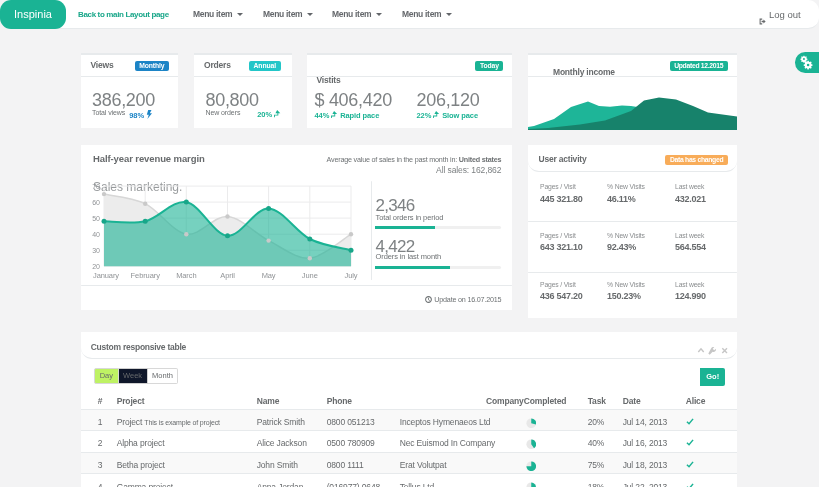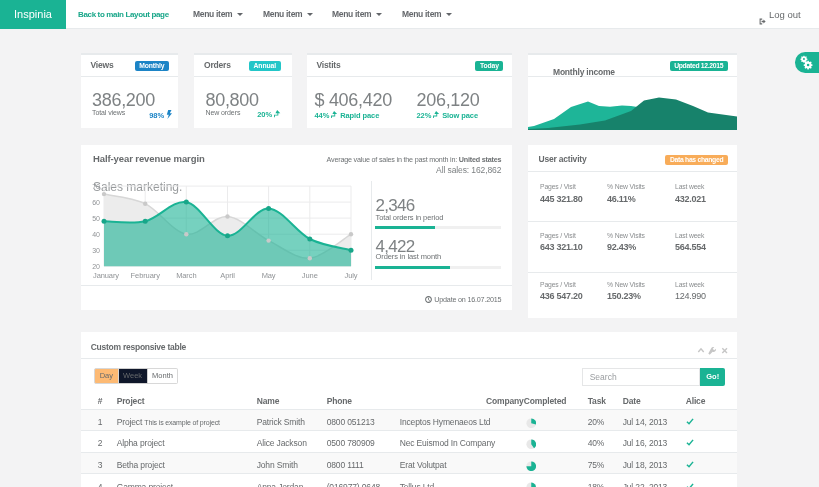--- a/index.html
+++ b/index.html
@@ -1,18 +1,18 @@
 <!DOCTYPE html>
 <html><head>
 <meta charset="utf-8">
 <style>
 * { margin:0; padding:0; box-sizing:border-box; }
 html,body { width:819px; height:487px; overflow:hidden; }
 body { background:#f3f3f4; font-family:"Liberation Sans", sans-serif; color:#676a6c; position:relative; }
-.abs { position:absolute; }
+.abs { position:absolute;border-radius:11px; }
 .panel { position:absolute; background:#fff; }
 .badge { position:absolute; color:#fff; font-size:6.8px; font-weight:bold; border-radius:2px; line-height:1; padding:2px 4.5px 1.5px; letter-spacing:-0.1px; }
 .teal { background:#1ab394; }
 .blue { background:#1c84c6; }
 .orange { background:#f8ac59; }
 .btitle { border-top:2px solid #e7eaec; border-bottom:1px solid #e7eaec; position:absolute; left:0; right:0; top:0; background:#fff; }
 .ctitle { font-size:8.5px; font-weight:bold; color:#676a6c; position:absolute; letter-spacing:-0.2px; }
 .bignum { font-size:18px; color:#7e8284; position:absolute; letter-spacing:-0.3px; line-height:1; }
 .small-lbl { font-size:7px; color:#6d7173; position:absolute; letter-spacing:-0.1px; }
 .stat-pct { font-size:7.5px; font-weight:bold; position:absolute; letter-spacing:-0.1px; }
@@ -50,39 +50,39 @@
 </g>
 </svg>
 </div>
 
 <div class="panel" style="left:80.5px;top:52.5px;width:97.5px;height:75.5px;">
   <div class="btitle" style="height:24px;"></div>
   <div class="ctitle" style="left:10px;top:7px;">Views</div>
   <div class="badge blue" style="right:9px;top:8.5px;">Monthly</div>
   <div class="bignum" style="left:11.5px;top:38px;">386,200</div>
   <div class="small-lbl" style="left:11.5px;top:56px;">Total views</div>
-  <div class="stat-pct" style="right:6px;top:57px;color:#1c84c6;margin-left:19px;">98% <svg width="6" height="9" viewBox="0 0 6 9" style="vertical-align:-1px;">
+  <div class="stat-pct" style="right:26px;top:57px;color:#1c84c6;margin-left:19px;">98% <svg width="6" height="9" viewBox="0 0 6 9" style="vertical-align:-1px;">
         <path d="M2.2 0 H5.5 L3.8 3.2 H6 L1.4 9 L2.8 4.8 H0.8 Z" fill="#1c84c6"></path>
       </svg></div>
 </div>
 
 <div class="panel" style="left:194px;top:52.5px;width:98px;height:75.5px;">
   <div class="btitle" style="height:24px;"></div>
   <div class="ctitle" style="left:10px;top:7px;">Orders</div>
   <div class="badge" style="right:11.5px;top:8.5px;background:#23c6c8;">Annual</div>
   <div class="bignum" style="left:11.5px;top:38px;">80,800</div>
   <div class="small-lbl" style="left:11.5px;top:56px;">New orders</div>
   <div class="stat-pct" style="right:10px;top:57px;color:#1ab394;">20% <svg width="8" height="8" viewBox="0 0 8 8" style="vertical-align:-1px;">
         <path d="M3.5 0 L7 3.5 H4.8 V6.2 H1 V8 H0 V5.2 H3.8 V3.5 H1.6 Z" fill="#1ab394" transform="scale(0.9)"></path>
       </svg></div>
 </div>
 
 <div class="panel" style="left:306.5px;top:52.5px;width:205.9px;height:75.5px;">
   <div class="btitle" style="height:24px;"></div>
-  <div class="ctitle" style="left:10px;top:7px;">Vistits</div>
+  <div class="ctitle" style="left:10px;top:22px;">Vistits</div>
   <div class="badge teal" style="right:9px;top:8.5px;">Today</div>
   <div class="bignum" style="left:8px;top:38px;">$ 406,420</div>
   <div class="bignum" style="left:110px;top:38px;">206,120</div>
   <div class="stat-pct" style="left:8px;top:58px;color:#1ab394;">44% <svg width="7" height="7" viewBox="0 0 8 8" style="vertical-align:0px;">
         <path d="M3.5 0 L7 3.5 H4.8 V6.2 H1 V8 H0 V5.2 H3.8 V3.5 H1.6 Z" fill="#1ab394"></path>
       </svg> Rapid pace</div>
   <div class="stat-pct" style="left:110px;top:58px;color:#1ab394;">22% <svg width="7" height="7" viewBox="0 0 8 8" style="vertical-align:0px;">
         <path d="M3.5 0 L7 3.5 H4.8 V6.2 H1 V8 H0 V5.2 H3.8 V3.5 H1.6 Z" fill="#1ab394"></path>
       </svg> Slow pace</div>
 </div>
@@ -198,42 +198,41 @@
   <div class="abs" style="left:79px;top:97px;font-size:9px;font-weight:bold;letter-spacing:-0.25px;">92.43%</div>
   <div class="abs" style="left:147px;top:86.3px;font-size:6.8px;color:#8a8d8f;letter-spacing:-0.15px;">Last week</div>
   <div class="abs" style="left:147px;top:97px;font-size:9px;font-weight:bold;letter-spacing:-0.25px;">564.554</div>
   <div class="abs" style="left:0;right:0;top:126.3px;border-top:1px solid #e7eaec;"></div>
 
   <div class="abs" style="left:12px;top:135.2px;font-size:6.8px;color:#8a8d8f;letter-spacing:-0.15px;">Pages / Visit</div>
   <div class="abs" style="left:12px;top:145.2px;font-size:9px;font-weight:bold;letter-spacing:-0.25px;">436 547.20</div>
   <div class="abs" style="left:79px;top:135.2px;font-size:6.8px;color:#8a8d8f;letter-spacing:-0.15px;">% New Visits</div>
   <div class="abs" style="left:79px;top:145.2px;font-size:9px;font-weight:bold;letter-spacing:-0.25px;">150.23%</div>
   <div class="abs" style="left:147px;top:135.2px;font-size:6.8px;color:#8a8d8f;letter-spacing:-0.15px;">Last week</div>
-  <div class="abs" style="left:147px;top:145.2px;font-size:9px;font-weight:normal;letter-spacing:-0.25px;">124.990</div>
+  <div class="abs" style="left:147px;top:145.2px;font-size:9px;font-weight:bold;letter-spacing:-0.25px;">124.990</div>
 </div>
 
 <div class="panel" style="left:80.7px;top:331.5px;width:656.1px;height:155.5px;">
   <div class="abs" style="left:0;right:0;top:0;height:27.5px;border-bottom:1px solid #e7eaec;"></div>
   <div class="ctitle" style="left:10px;top:10.5px;font-size:8.5px;letter-spacing:-0.25px;">Custom responsive table</div>
 
   <svg width="34" height="10" viewBox="0 0 34 10" style="position:absolute;right:9px;top:13.5px;">
     <path d="M4.3 7 L7 3.8 L9.7 7" fill="none" stroke="#c6c6c6" stroke-width="1.4"></path>
     <g fill="#c6c6c6">
         <path d="M17.2 3.2 a2.4 2.4 0 0 1 3.1 -1 l-1.6 1.6 1.5 1.5 1.6 -1.6 a2.4 2.4 0 0 1 -3.2 3.1 l-2.9 3 -1.4 -1.4 z"></path>
       </g>
     <path d="M28.3 3.3 L33 8 M33 3.3 L28.3 8" stroke="#c6c6c6" stroke-width="1.4"></path>
   </svg>
 
   <div class="abs" style="left:13.5px;top:36.5px;height:15.5px;line-height:0;display:flex;align-items:stretch;">
-    <span style="display:inline-block;border:1px solid #d8d8d8;border-radius:2px 0 0 2px;padding:3px 4.5px 2px;font-size:7.5px;color:#676a6c;background:#fdba74;line-height:8px;">Day</span>
+    <span style="display:inline-block;border:1px solid #d8d8d8;border-radius:2px 0 0 2px;padding:3px 4.5px 2px;font-size:7.5px;color:#676a6c;background:#bef264;line-height:8px;">Day</span>
       <span style="display:inline-block;border:1px solid #cfcfcf;border-left:none;padding:3px 4.5px 2px;font-size:7.5px;color:#676a6c;background:#0f172a;line-height:8px;">Week</span>
       <span style="display:inline-block;border:1px solid #d8d8d8;border-left:none;border-radius:0 2px 2px 0;padding:3px 4.5px 2px;font-size:7.5px;color:#676a6c;background:#fff;line-height:8px;">Month</span>
   </div>
 
-  <div class="abs" style="left:501px;top:36.5px;width:118.5px;height:17.5px;border:1px solid #e5e6e7;background:#fff;font-size:8.5px;color:#9a9da0;line-height:16px;padding-left:7px;">Search</div>
   <div class="abs" style="left:619.5px;top:36.5px;width:25px;height:17.5px;background:#1ab394;border-radius:0 2px 2px 0;color:#fff;font-size:7.5px;font-weight:bold;text-align:center;line-height:17.5px;">Go!</div>
 
   <table style="position:absolute;left:0;top:60.5px;width:656px;border-collapse:collapse;font-size:8.5px;letter-spacing:-0.15px;color:#676a6c;table-layout:fixed;">
     <colgroup>
         <col style="width:36px;">
         <col style="width:140px;">
         <col style="width:70px;">
         <col style="width:73px;">
         <col style="width:124px;">
         <col style="width:64px;">

